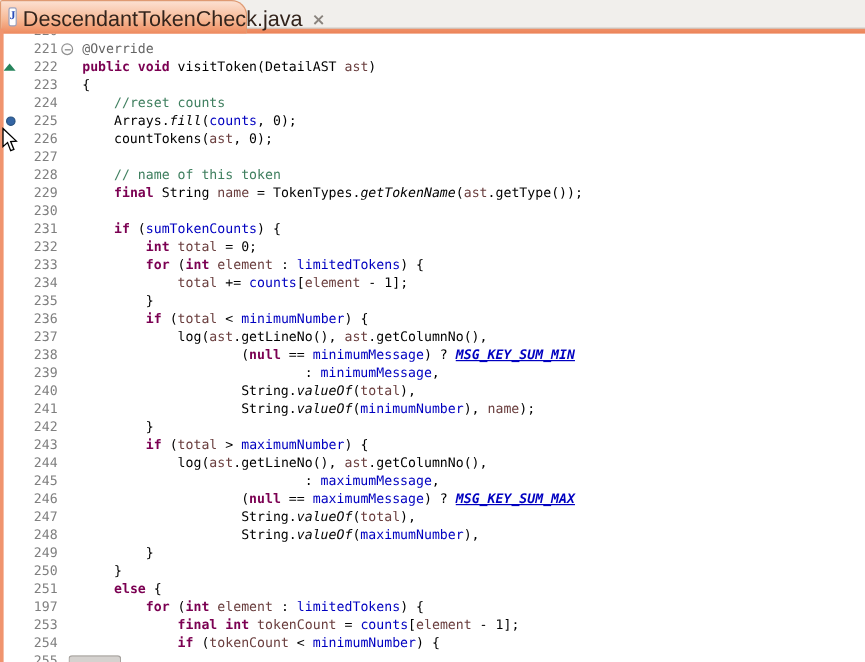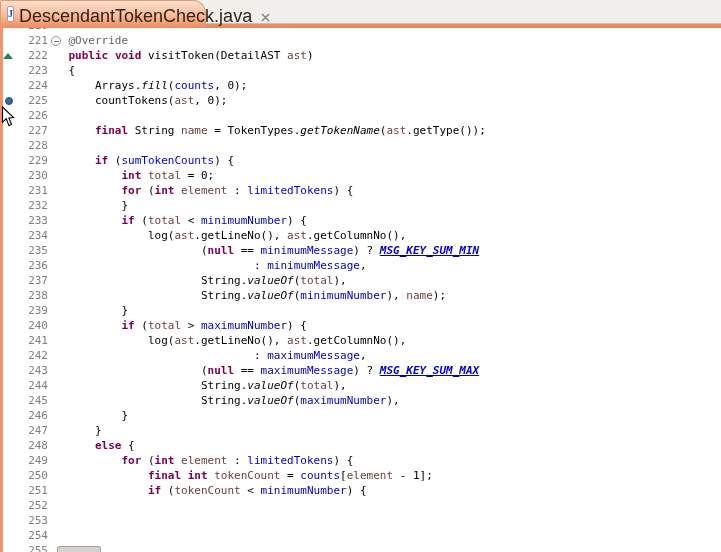--- a/index.html
+++ b/index.html
@@ -165,45 +165,48 @@
           <div class="g-row">
             <span class="lnum">249</span>
           </div>
           <div class="g-row">
             <span class="lnum">250</span>
           </div>
           <div class="g-row">
             <span class="lnum">251</span>
           </div>
           <div class="g-row">
-            <span class="lnum">252</span>
+            <span class="lnum">197</span>
           </div>
           <div class="g-row">
             <span class="lnum">253</span>
           </div>
           <div class="g-row">
             <span class="lnum">254</span>
           </div>
           <div class="g-row">
             <span class="lnum">255</span>
           </div>
         </div>
       <div class="code-layer">
           <div class="c-row"></div>
           <div class="c-row"><span class="sg-a">    @Override</span></div>
           <div class="c-row"><span class="sg-d">    </span><span class="sg-k">public</span><span class="sg-d"> </span><span class="sg-k">void</span><span class="sg-d"> visitToken(DetailAST </span><span class="sg-v">ast</span><span class="sg-d">)</span></div>
           <div class="c-row"><span class="sg-d">    {</span></div>
+          <div class="c-row"><span class="sg-d">        </span><span class="sg-c">//reset counts</span></div>
           <div class="c-row"><span class="sg-d">        Arrays.</span><span class="sg-sm">fill</span><span class="sg-d">(</span><span class="sg-f">counts</span><span class="sg-d">, 0);</span></div>
           <div class="c-row"><span class="sg-d">        countTokens(</span><span class="sg-v">ast</span><span class="sg-d">, 0);</span></div>
           <div class="c-row"></div>
+          <div class="c-row"><span class="sg-d">        </span><span class="sg-c">// name of this token</span></div>
           <div class="c-row"><span class="sg-d">        </span><span class="sg-k">final</span><span class="sg-d"> String </span><span class="sg-v">name</span><span class="sg-d"> = TokenTypes.</span><span class="sg-sm">getTokenName</span><span class="sg-d">(</span><span class="sg-v">ast</span><span class="sg-d">.getType());</span></div>
           <div class="c-row"></div>
           <div class="c-row"><span class="sg-d">        </span><span class="sg-k">if</span><span class="sg-d"> (</span><span class="sg-f">sumTokenCounts</span><span class="sg-d">) {</span></div>
           <div class="c-row"><span class="sg-d">            </span><span class="sg-k">int</span><span class="sg-d"> </span><span class="sg-v">total</span><span class="sg-d"> = 0;</span></div>
           <div class="c-row"><span class="sg-d">            </span><span class="sg-k">for</span><span class="sg-d"> (</span><span class="sg-k">int</span><span class="sg-d"> </span><span class="sg-v">element</span><span class="sg-d"> : </span><span class="sg-f">limitedTokens</span><span class="sg-d">) {</span></div>
+          <div class="c-row"><span class="sg-d">                </span><span class="sg-v">total</span><span class="sg-d"> += </span><span class="sg-f">counts</span><span class="sg-d">[</span><span class="sg-v">element</span><span class="sg-d"> - 1];</span></div>
           <div class="c-row"><span class="sg-d">            }</span></div>
           <div class="c-row"><span class="sg-d">            </span><span class="sg-k">if</span><span class="sg-d"> (</span><span class="sg-v">total</span><span class="sg-d"> &lt; </span><span class="sg-f">minimumNumber</span><span class="sg-d">) {</span></div>
           <div class="c-row"><span class="sg-d">                log(</span><span class="sg-v">ast</span><span class="sg-d">.getLineNo(), </span><span class="sg-v">ast</span><span class="sg-d">.getColumnNo(),</span></div>
           <div class="c-row"><span class="sg-d">                        (</span><span class="sg-k">null</span><span class="sg-d"> == </span><span class="sg-f">minimumMessage</span><span class="sg-d">) ? </span><span class="sg-sf">MSG_KEY_SUM_MIN</span></div>
           <div class="c-row"><span class="sg-d">                                : </span><span class="sg-f">minimumMessage</span><span class="sg-d">,</span></div>
           <div class="c-row"><span class="sg-d">                        String.</span><span class="sg-sm">valueOf</span><span class="sg-d">(</span><span class="sg-v">total</span><span class="sg-d">),</span></div>
           <div class="c-row"><span class="sg-d">                        String.</span><span class="sg-sm">valueOf</span><span class="sg-d">(</span><span class="sg-f">minimumNumber</span><span class="sg-d">), </span><span class="sg-v">name</span><span class="sg-d">);</span></div>
           <div class="c-row"><span class="sg-d">            }</span></div>
           <div class="c-row"><span class="sg-d">            </span><span class="sg-k">if</span><span class="sg-d"> (</span><span class="sg-v">total</span><span class="sg-d"> &gt; </span><span class="sg-f">maximumNumber</span><span class="sg-d">) {</span></div>
           <div class="c-row"><span class="sg-d">                log(</span><span class="sg-v">ast</span><span class="sg-d">.getLineNo(), </span><span class="sg-v">ast</span><span class="sg-d">.getColumnNo(),</span></div>

